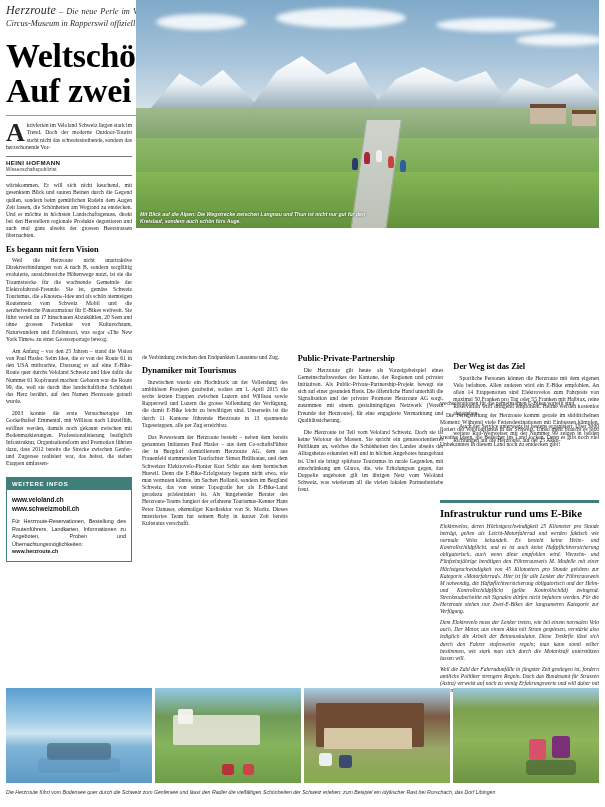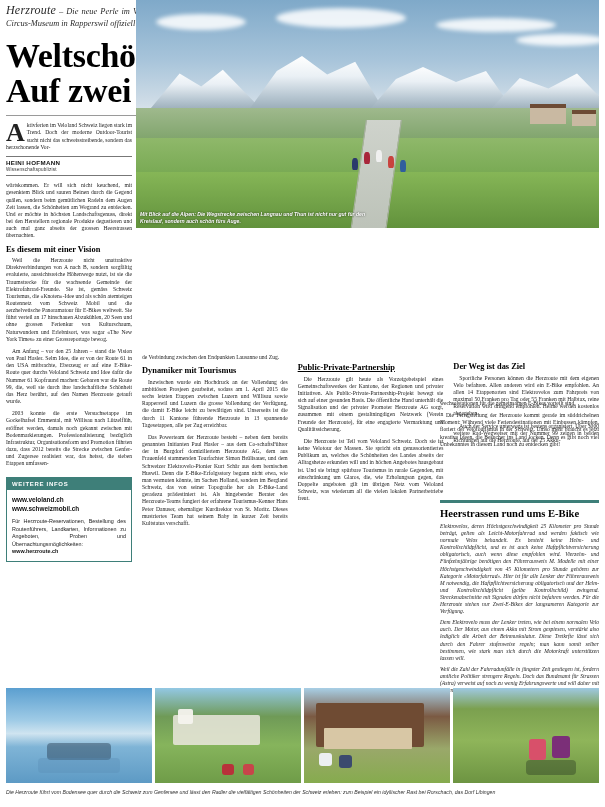--- a/index.html
+++ b/index.html
@@ -276,21 +276,21 @@
       <div class="dropcapwrap">
         <p class="bodytext">Aktivferien im Veloland Schweiz liegen stark im Trend. Doch der moderne Outdoor-Tourist sucht nicht das schweisstreibende, sondern das herzschonende Vor-</p>
       </div>
 
       <div class="byline">
         <span class="name">HEINI HOFMANN</span>
         <span class="role">Wissenschaftspublizist</span>
       </div>
 
       <p class="bodytext">wärtskommen. Er will sich nicht keuchend, mit gesenktem Blick und sauren Beinen durch die Gegend quälen, sondern beim gemütlichen Radeln dem Augen Zeit lassen, die Schönheiten am Wegrand zu entdecken. Und er möchte in höchsten Landschaftsgenuss, direkt bei den Herstellern regionale Produkte degustieren und auch mal ganz abseits der grossen Heerstrassen übernachten.</p>
-      <h2 class="subhead">Es diesem mit einer Vision</h2>
+      <h2 class="subhead">Es begann mit fern Vision</h2>
       <p class="bodytext indent">Weil die Herzroute nicht unattraktive Direktverbindungen von A nach B, sondern sorgfältig evaluierte, aussichtsreiche Höhenwege nutzt, ist sie die Traumstrecke für die wachsende Gemeinde der Elektrofahrrad-Freunde. Sie ist, gemäss Schweiz Tourismus, die «Knoten»-Idee und als schön atemteigen Routennetz vom Schweiz Mobil und die aerzhelvetische Panoramatour für E-Bikes weltweit. Sie führt verteil an 17 hinschauen Abzukühlen, 20 Seen und ohne grossen Ferienkur von Kulturschaum, Naturwundern und Erlebnisort, was sogar «The New York Times» zu einer Grossreportage bewog.</p>
       <p class="bodytext indent">Am Anfang – vor den 25 Jahren – stand die Vision von Paul Hasler. Selm Idee, die er von der Route 61 in den USA mitbrachte, Eberzeug er auf eine E-Bike-Route quer durchs Veloland Schweiz und Idee dafür die Nummer 61 Kopfraund machen: Gebaren war die Route 99, die, weil sie durch ihre landschaftliche Schönheit das Herz berührt, auf den Namen Herzroute getauft wurde.</p>
       <p class="bodytext indent">2003 konnte die erste Versuchsetappe im Gockelhafsel Emmental, mit Willisau nach Lützelflüh, eröffnet werden, damals noch gekannt zwischen mit Bodenmarkierungen. Professionalisierung bezüglich Infrastruktur, Organisationsform und Promotion führten dazu, dass 2012 bereits die Strecke zwischen Genfer- und Zugersee realisiert war, das heisst, die sieben Etappen umfassen-</p>
 
       <div class="infobox">
         <div class="ib-head">WEITERE INFOS</div>
         <div class="ib-body">
           <a class="ib-link" href="#">www.veloland.ch</a>
           <a class="ib-link" href="#">www.schweizmobil.ch</a>
           <div class="ib-text">
@@ -301,41 +301,41 @@
     </div>
 
     <div class="col" style="padding-top:232px;">
       <p class="bodytext">de Verbindung zwischen den Endpunkten Lausanne und Zug.</p>
       <h2 class="subhead">Dynamiker mit Tourismus</h2>
       <p class="bodytext indent">Inzwischen wurde ein Hochdruck an der Vollendung des ambitiösen Prosjeen gearbeitet, sodass am 1. April 2015 die sechs letzten Etappen zwischen Luzern und Willisau sowie Rapperswil und Luzern die grosse Vollendung der Verfügung, die damit E-Bike leicht zu bewältigen sind. Unserseits ist die durch 11 Kantone führende Herzroute in 13 spannende Tagesetappen, alle per Zug erreichbar.</p>
       <p class="bodytext indent">Das Powerteam der Herzroute besteht – neben dem bereits genannten Initianten Paul Hasler – aus dem Co-schaftsFührer der in Burgdorf domiziliertem Herzroute AG, dem aus Frauenfeld stammenden Tourfachter Simon Brülisauer, und dem Schweizer Elektrovelo-Pionier Kurt Schär aus dem bernischen Huswil. Denn die E-Bike-Erfolgsstory begann nicht etwa, wie man vermuten könnte, im Sachen Holland, sondern im Bergland Schweiz, das von seiner Topografie her als E-Bike-Land geradezu prädestiniert ist. Als hingebender Berater des Herzroute-Teams fungiert der erfahrene Tourismus-Kenner Hans Peter Danuser, ehemaliger Kurdirektor von St. Moritz. Dieses mustriertes Team hat seinem Baby in kurzer Zeit bereits Kultstatus verschafft.</p>
     </div>
 
     <div class="col" style="padding-top:232px;">
-      <h2 class="subhead" style="margin-top:9px;text-decoration:underline;">Public-Private-Partnership</h2>
+      <h2 class="subhead" style="margin-top:0;">Public-Private-Partnership</h2>
       <p class="bodytext indent">Die Herzroute gilt heute als Vorzeigebeispiel eines Gemeinschaftswerkes der Kantone, der Regionen und privater Initiativen. Als Public-Private-Partnership-Projekt bewegt sie sich auf einer gesunden Basis. Die öffentliche Hand unterhält die Signalisation und der privater Promoter Herzroute AG sorgt, zusammen mit einem gestaltningdigen Netzwerk (Verein Freunde der Herzroute), für eine engagierte Vermarktung und Qualitätssicherung.</p>
       <p class="bodytext indent">Die Herzroute ist Teil vom Veloland Schweiz. Doch sie ist keine Velotour der Massen. Sie spricht ein genussorientiertes Publikum an, welches die Schönheiten des Landes abseits der Alltagshetze erkunden will und in höchen Angebotes hausgebaut ist. Und sie bringt spürbare Tourismus in rurale Gegenden, mit einschränkung um Glaros, die, wie Erholungsan gegen, das Doppelte angeboten gilt im übrigen Netz vom Veloland Schweiz, was wiederum all die vielen lokalen Partnerbetriebe freut.</p>
     </div>
 
     <div class="col" style="padding-top:232px;">
       <h2 class="subhead" style="margin-top:8px;">Der Weg ist das Ziel</h2>
       <p class="bodytext indent">Sportliche Personen können die Herzroute mit dem eigenen Velo befahren. Allen anderen wird ein E-Bike empfohlen. An allen 14 Etappenorten sind Elektrovelos zum Fahrpreis von maximal 50 Franken pro Tag oder 55 Franken mit Halbtax, reine Reservation wird dringend empfohlen. Helme werden kostenlos abgegeben.</p>
       <p class="bodytext indent">Auch der Service unterwegs ist bestens organisiert. Über 3000 weitere Rad-Wegweiser mit der Nummer 99 zeigen in beiden Richtungen auf die Herzroute, auf der 25 Akku-</p>
     </div>
 
   </div>
 
   <div style="position:absolute;left:440px;top:400px;width:159px;">
     <p class="bodytext">wechselstationen für die gemeinsamen E-Bikes vorteilt sind.</p>
     <p class="bodytext indent">Die Fertigstellung der Herzroute kommt gerade im süddrichelnen Moment: Während viele Feriendestinationen mit Einbussen kämpfen, floriert der Velotourismus in der Schweiz. Umso mehr braucht es jetzt kreative Ideen, die Besucher ins Land locken. Denn es gibt noch viel Unbekanntes in diesem Land noch zu entdecken gibt!</p>
   </div>
 
   <div class="ebike">
     <div class="bar"></div>
-    <h2 class="eb-head">Heerstrassen rund ums E-Bike</h2>
+    <h2 class="eb-head">Infrastruktur rund ums E-Bike</h2>
     <p class="eb-body">Elektrovelos, deren Höchstgeschwindigkeit 25 Kilometer pro Stunde beträgt, gelten als Leicht-Motorfahrrad und werden faktisch wie normale Velos behandelt. Es besteht keine Helm- und Kontrollschildpflicht, und es ist auch keine Haftpflichtversicherung obligatorisch, auch wenn diese empfohlen wird. Vierzehn- und Fünfzehnjährige benötigen den Führerausweis M. Modelle mit einer Höchstgeschwindigkeit von 45 Kilometern pro Stunde gehören zur Kategorie «Motorfahrrad». Hier ist für alle Lenker der Führerausweis M notwendig, die Haftpflichtversicherung obligatorisch und der Helm- und Kontrollschildpflicht (gelbe Kontrollschild) zwingend. Streckenabschnitte mit Signalen dürfen nicht befahren werden. Für die Herzroute stehen nur Zwei-E-Bikes der langsameren Kategorie zur Verfügung.</p>
     <p class="eb-body">Dem Elektrovelo muss der Lenker treten, wie bei einem normalen Velo auch. Der Motor, aus einem Akku mit Strom gespiesen, verstärkt also lediglich die Arbeit der Beinmuskulatur. Diese Tretkrfte lässt sich durch den Fahrer stufenweise regeln; man kann somit selber bestimmen, wie stark man sich durch die Motorkraft unterstützen lassen will.</p>
     <p class="eb-body">Weil die Zahl der Fahrradunfälle in jüngster Zeit gestiegen ist, fordern amtliche Politiker strengere Regeln. Doch das Bundesamt für Strassen (Astra) verweist auf noch zu wenig Erfahrungswerte und will daher mit neuen Massnahmen zuwarten.</p>
   </div>
 
   <div class="strip">
     <div class="shot shot1">
       <div class="blob" style="left:28%;top:58%;width:44%;height:18%;background:rgba(40,60,80,.45);border-radius:4px;"></div>
       <div class="blob" style="left:22%;top:74%;width:56%;height:16%;background:rgba(90,140,180,.35);border-radius:4px;"></div>
     </div>

